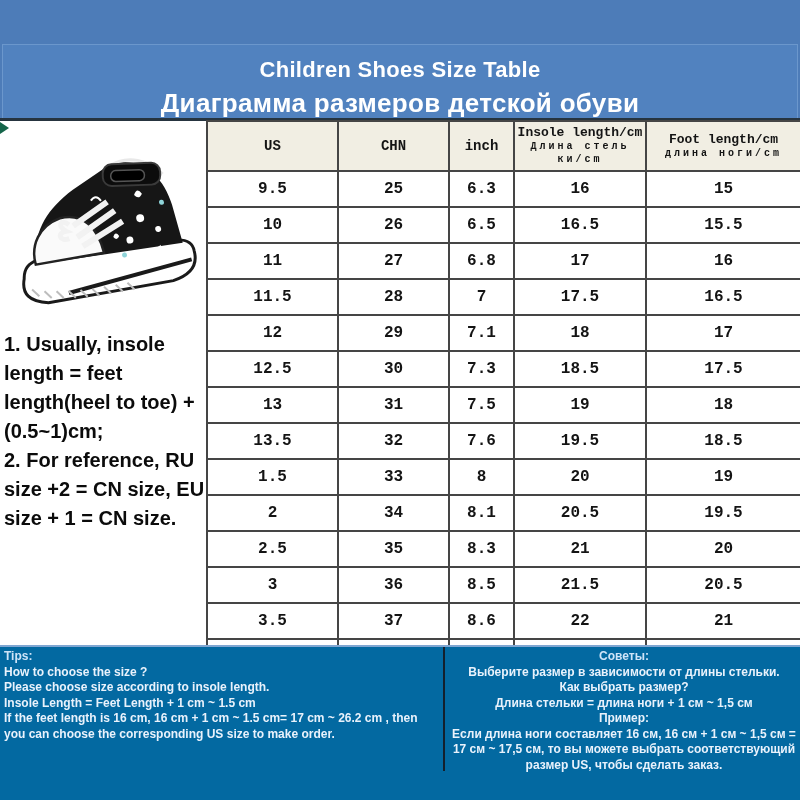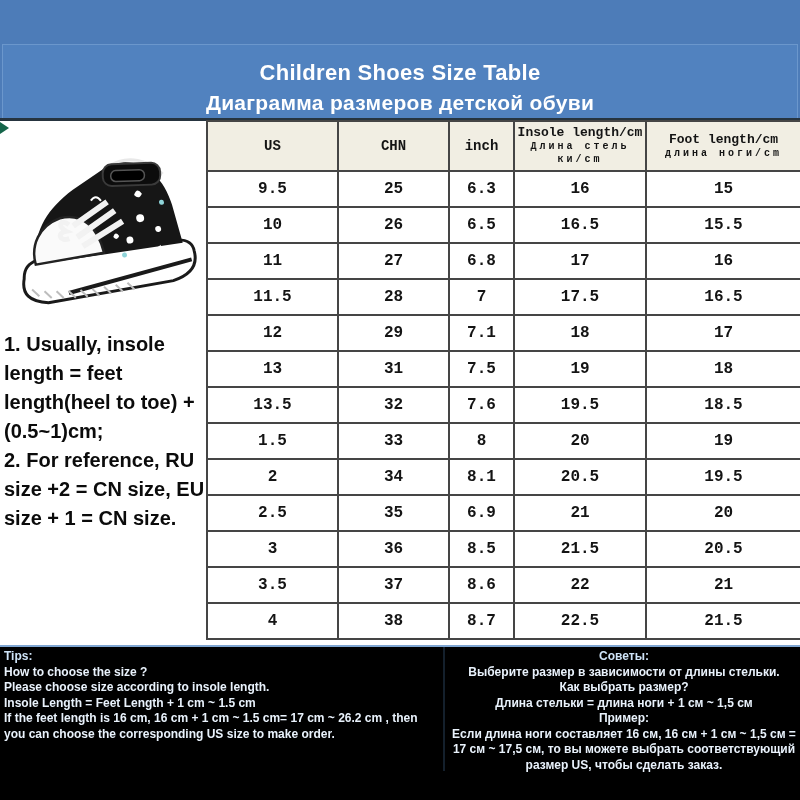--- a/index.html
+++ b/index.html
@@ -8,21 +8,21 @@
     background:#4d7cb8;
     font-family:"Liberation Sans", sans-serif;
   }
   
   .title-panel{
     position:absolute;left:2px;right:2px;top:44px;height:87px;
     background:#5182bf;border:1px solid #6b97cc;box-sizing:border-box;
     display:flex;flex-direction:column;align-items:center;justify-content:center;
   }
   .title-en{color:#ffffff;font-size:22px;font-weight:bold;letter-spacing:.3px;}
-  .title-ru{color:#ffffff;font-size:21px;font-weight:bold;margin-top:5px;letter-spacing:.3px;}
+  .title-ru{color:#ffffff;font-size:26px;font-weight:bold;margin-top:5px;letter-spacing:.3px;}
 
   
   .content{
     position:absolute;left:0;top:118px;width:800px;height:527px;
     background:#ffffff;border-top:3px solid #26343f;box-sizing:border-box;
   }
   .corner-accent{
     position:absolute;left:0;top:122px;width:0;height:0;
     border-top:6px solid transparent;border-bottom:6px solid transparent;
     border-left:9px solid #15654a;
@@ -45,21 +45,21 @@
   }
   .size-table th{height:48px;background:#f1eee3;font-weight:bold;}
   .size-table td{height:34px;font-size:16px;font-weight:bold;}
   .th-en{font-size:14px;font-weight:bold;line-height:16px;}
   .th-en-sm{font-size:13px;font-weight:bold;line-height:14px;}
   .th-ru{font-size:10px;font-weight:bold;letter-spacing:3px;line-height:13px;}
 
   
   .tips{
     position:absolute;left:0;top:645px;width:800px;height:155px;
-    background:#000000;border-top:2px solid #7fa6d2;box-sizing:border-box;
+    background:#0369a1;border-top:2px solid #7fa6d2;box-sizing:border-box;
   }
   .tips-divider{position:absolute;left:443px;top:0;width:2px;height:124px;background:#14202c;}
   .tips-col{position:absolute;top:2px;color:#e9f2fc;font-size:12px;font-weight:bold;line-height:15.5px;}
   .tips-col .tips-title{color:#cfe4f8;}
   .tips-en{left:4px;width:434px;}
   .tips-ru{left:452px;width:344px;text-align:center;}
 </style>
 </head>
 <body>
 
@@ -169,20 +169,27 @@
         <td>16.5</td>
       </tr>
       <tr>
         <td>12</td>
         <td>29</td>
         <td>7.1</td>
         <td>18</td>
         <td>17</td>
       </tr>
       <tr>
+        <td>12.5</td>
+        <td>30</td>
+        <td>7.3</td>
+        <td>18.5</td>
+        <td>17.5</td>
+      </tr>
+      <tr>
         <td>13</td>
         <td>31</td>
         <td>7.5</td>
         <td>19</td>
         <td>18</td>
       </tr>
       <tr>
         <td>13.5</td>
         <td>32</td>
         <td>7.6</td>
@@ -199,21 +206,21 @@
       <tr>
         <td>2</td>
         <td>34</td>
         <td>8.1</td>
         <td>20.5</td>
         <td>19.5</td>
       </tr>
       <tr>
         <td>2.5</td>
         <td>35</td>
-        <td>6.9</td>
+        <td>8.3</td>
         <td>21</td>
         <td>20</td>
       </tr>
       <tr>
         <td>3</td>
         <td>36</td>
         <td>8.5</td>
         <td>21.5</td>
         <td>20.5</td>
       </tr>

